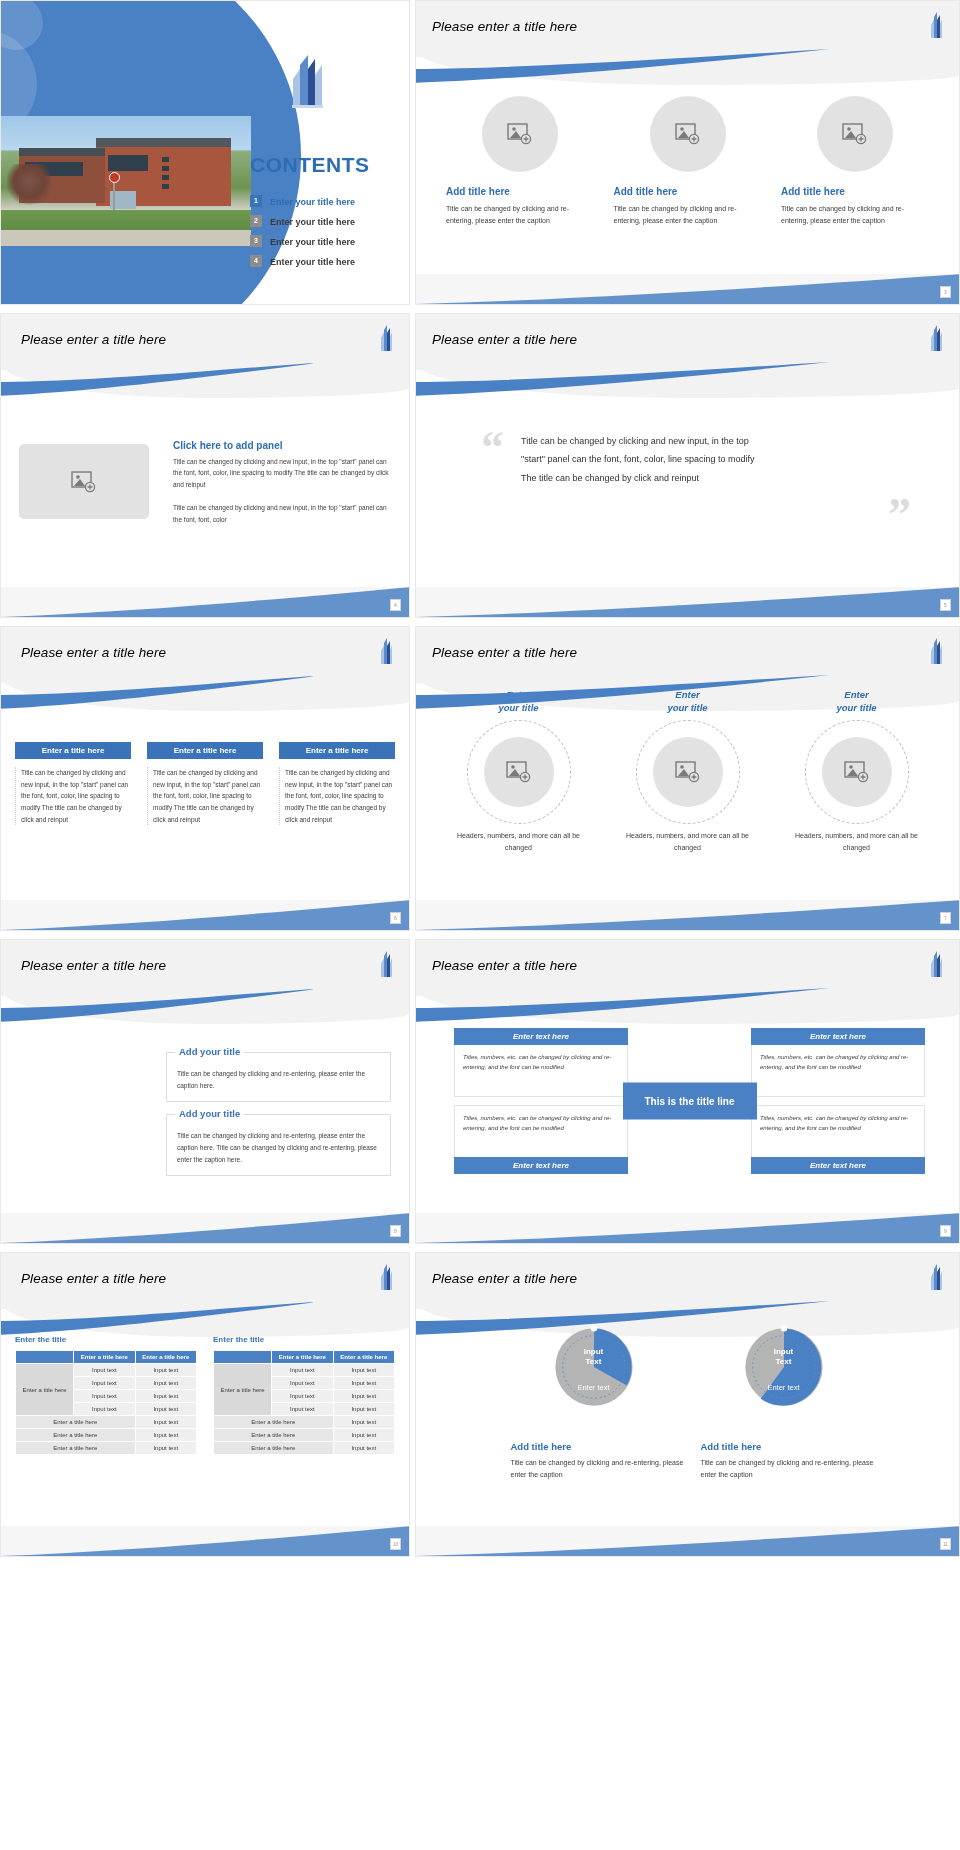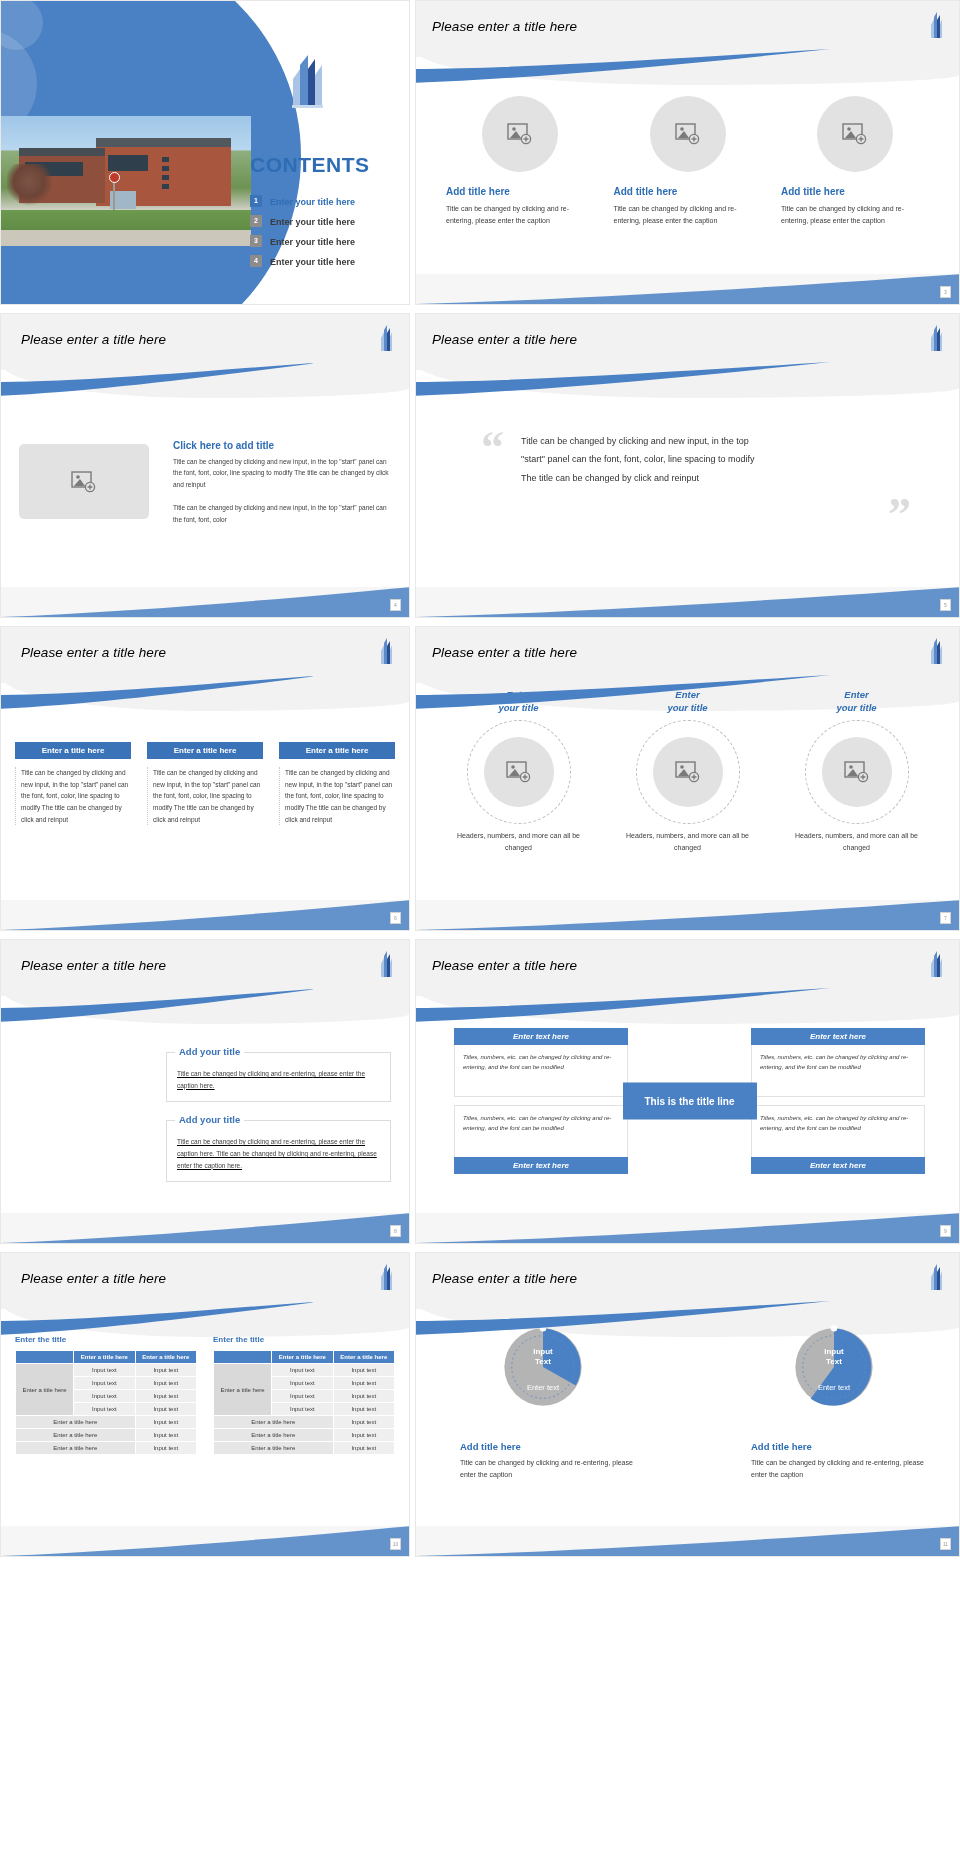--- a/index.html
+++ b/index.html
@@ -163,21 +163,21 @@
   }
   .c3-inner { width:70px; height:70px; border-radius:50%; background:#e2e2e2;
     display:flex; align-items:center; justify-content:center; }
   .c3-cap { font-size:7px; color:#3b3b3b; line-height:1.8; margin-top:6px; }
 
   
   .s8-left { position:absolute; left:18px; top:120px; width:132px; }
   .s8-h { font-size:15px; font-weight:bold; color:#3a73b8; margin-bottom:8px; }
   .s8-p { font-size:6.5px; color:#3b3b3b; line-height:1.85; }
   .s8-cards { position:absolute; left:165px; top:112px; width:225px; }
-  .s8-card { border:1px solid #dcdcdc; padding:9px 10px 10px; position:relative; margin-bottom:18px;text-decoration:underline; }
+  .s8-card { border:1px solid #dcdcdc; padding:9px 10px 10px; position:relative; margin-bottom:12px; }
   .s8-card-h { font-size:9.5px; font-weight:bold; color:#3a73b8; background:#fff;
     position:absolute; left:8px; top:-7px; padding:0 4px; }
   .s8-card-p { font-size:6.5px; color:#3b3b3b; line-height:1.8; margin-top:6px; }
 
   
   .q4 { position:absolute; left:38px; top:88px; right:34px; }
   .q4-row { display:flex; justify-content:space-between;font-style:italic; }
   .q4-box { width:174px; }
   .q4-head { background:#4a81c4; color:#fff; font-size:8px; font-weight:bold;
     text-align:center; padding:4px 0; }
@@ -199,21 +199,21 @@
   table.mini td, table.mini th {
     border:1px solid #fff; font-size:6px; padding:3px 4px; text-align:center;
     color:#3b3b3b; font-weight:normal;
   }
   table.mini th { background:#4a81c4; color:#fff; font-weight:bold; font-size:6px; }
   table.mini td.side { background:#d9d9d9; }
   table.mini td.cell { background:#efefef; }
   table.mini td.full { background:#e6e6e6; }
 
   
-  .d2 { position:absolute; left:32px; top:68px; right:30px; display:flex; justify-content:space-between; }
+  .d2 { position:absolute; left:32px; top:68px; right:30px; display:flex; justify-content:center; }
   .d-col { width:190px; text-align:center; position:relative; }
   .donut { width:92px; height:92px; margin:0 auto; position:relative; }
   .donut .lbl-in {
     position:absolute; left:50%; top:26px; transform:translateX(-50%);
     font-size:8px; font-weight:bold; color:#fff; line-height:1.2; white-space:nowrap;
   }
   .donut .lbl-mid {
     position:absolute; left:50%; top:62px; transform:translateX(-50%);
     font-size:7.5px; color:#fff; white-space:nowrap;
   }
@@ -368,21 +368,21 @@
     <div class="s4-img picholder">
       <svg class="pic-icon" viewBox="0 0 26 22">
         <rect x="1" y="1" width="19" height="15" fill="none" stroke="#7a7a7a" stroke-width="1.4"></rect>
         <circle cx="7" cy="6" r="1.8" fill="#7a7a7a"></circle>
         <polygon points="3,15 9,8 14,15" fill="#7a7a7a"></polygon>
         <circle cx="19" cy="16" r="4.6" fill="#e2e2e2" stroke="#7a7a7a" stroke-width="1.3"></circle>
         <path d="M19 13.6 L19 18.4 M16.6 16 L21.4 16" stroke="#7a7a7a" stroke-width="1.3"></path>
       </svg>
     </div>
     <div class="s4-txt">
-      <div class="s4-h">Click here to add title</div>
+      <div class="s4-h">Click here to add panel</div>
       <div class="s4-p">Title can be changed by clicking and new input, in the top "start" panel can the font, font, color, line spacing to modify The title can be changed by click and reinput</div>
       <div class="s4-p">Title can be changed by clicking and new input, in the top "start" panel can the font, font, color</div>
     </div>
 
     <div class="footer-swoosh">
       <svg width="410" height="30" viewBox="0 0 410 30">
           <path d="M410 0 C300 10 150 24 0 30 L410 30 Z" fill="#4a81c4" opacity=".85"></path>
         </svg>
     </div>
     <div class="pagenum">4</div>

